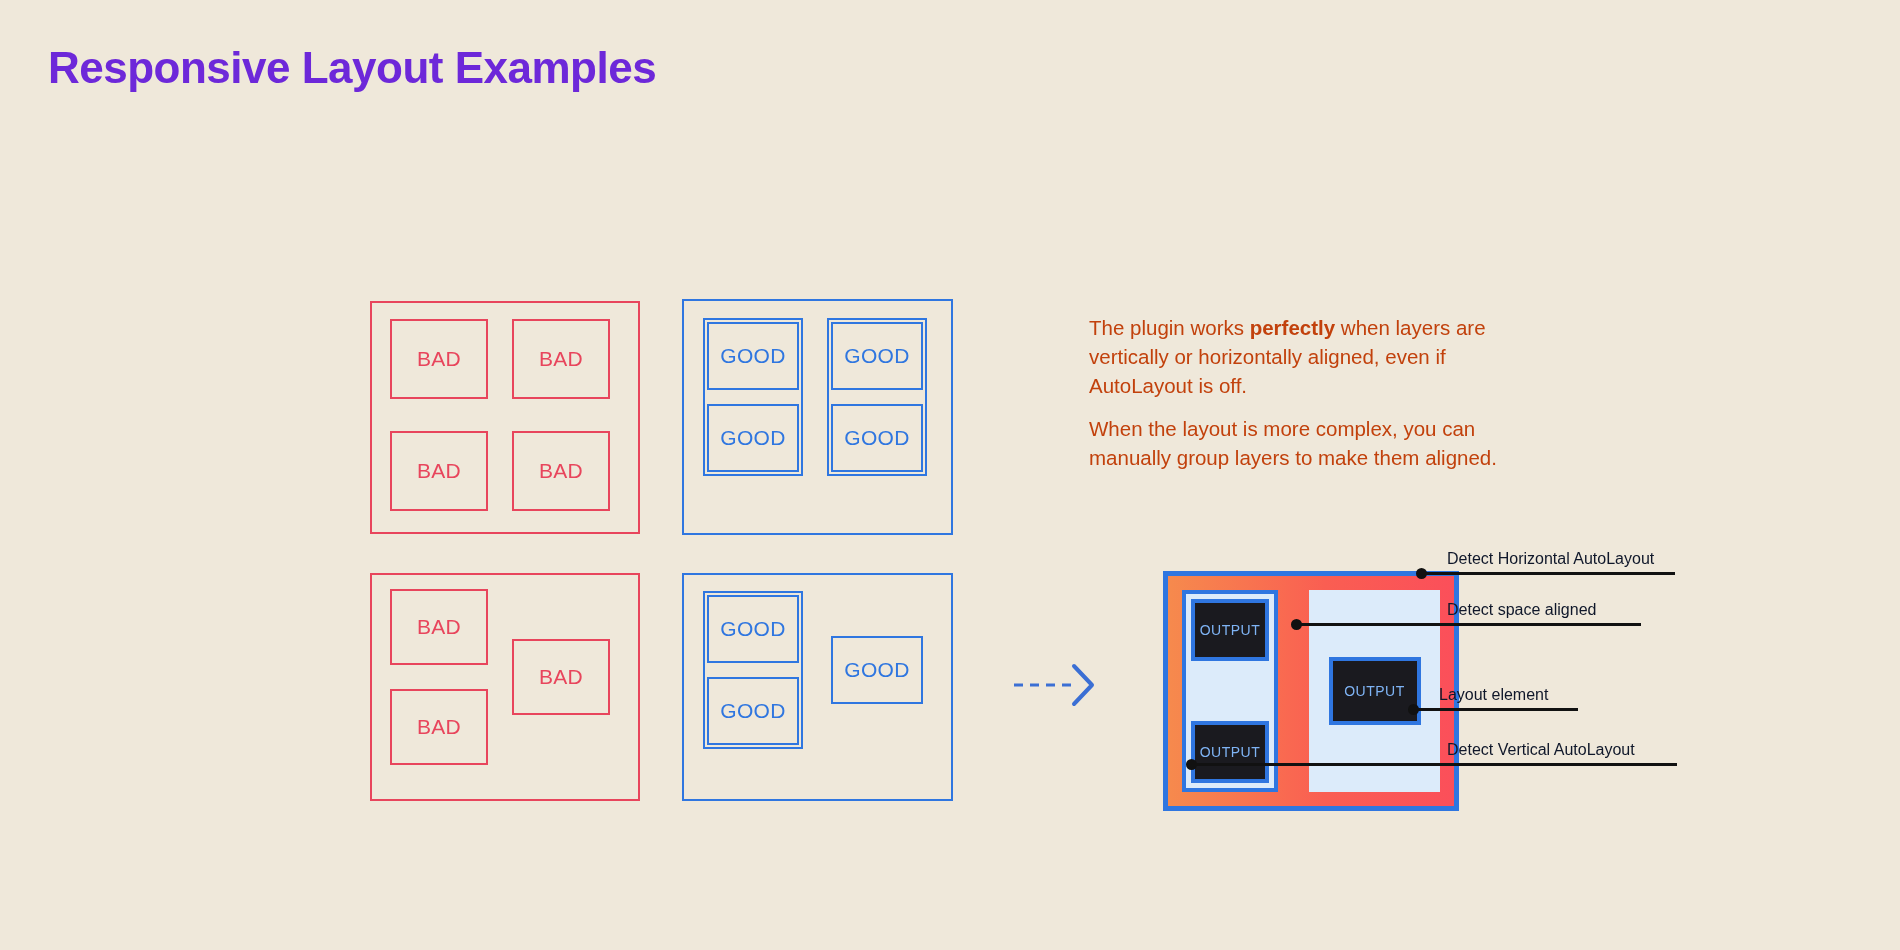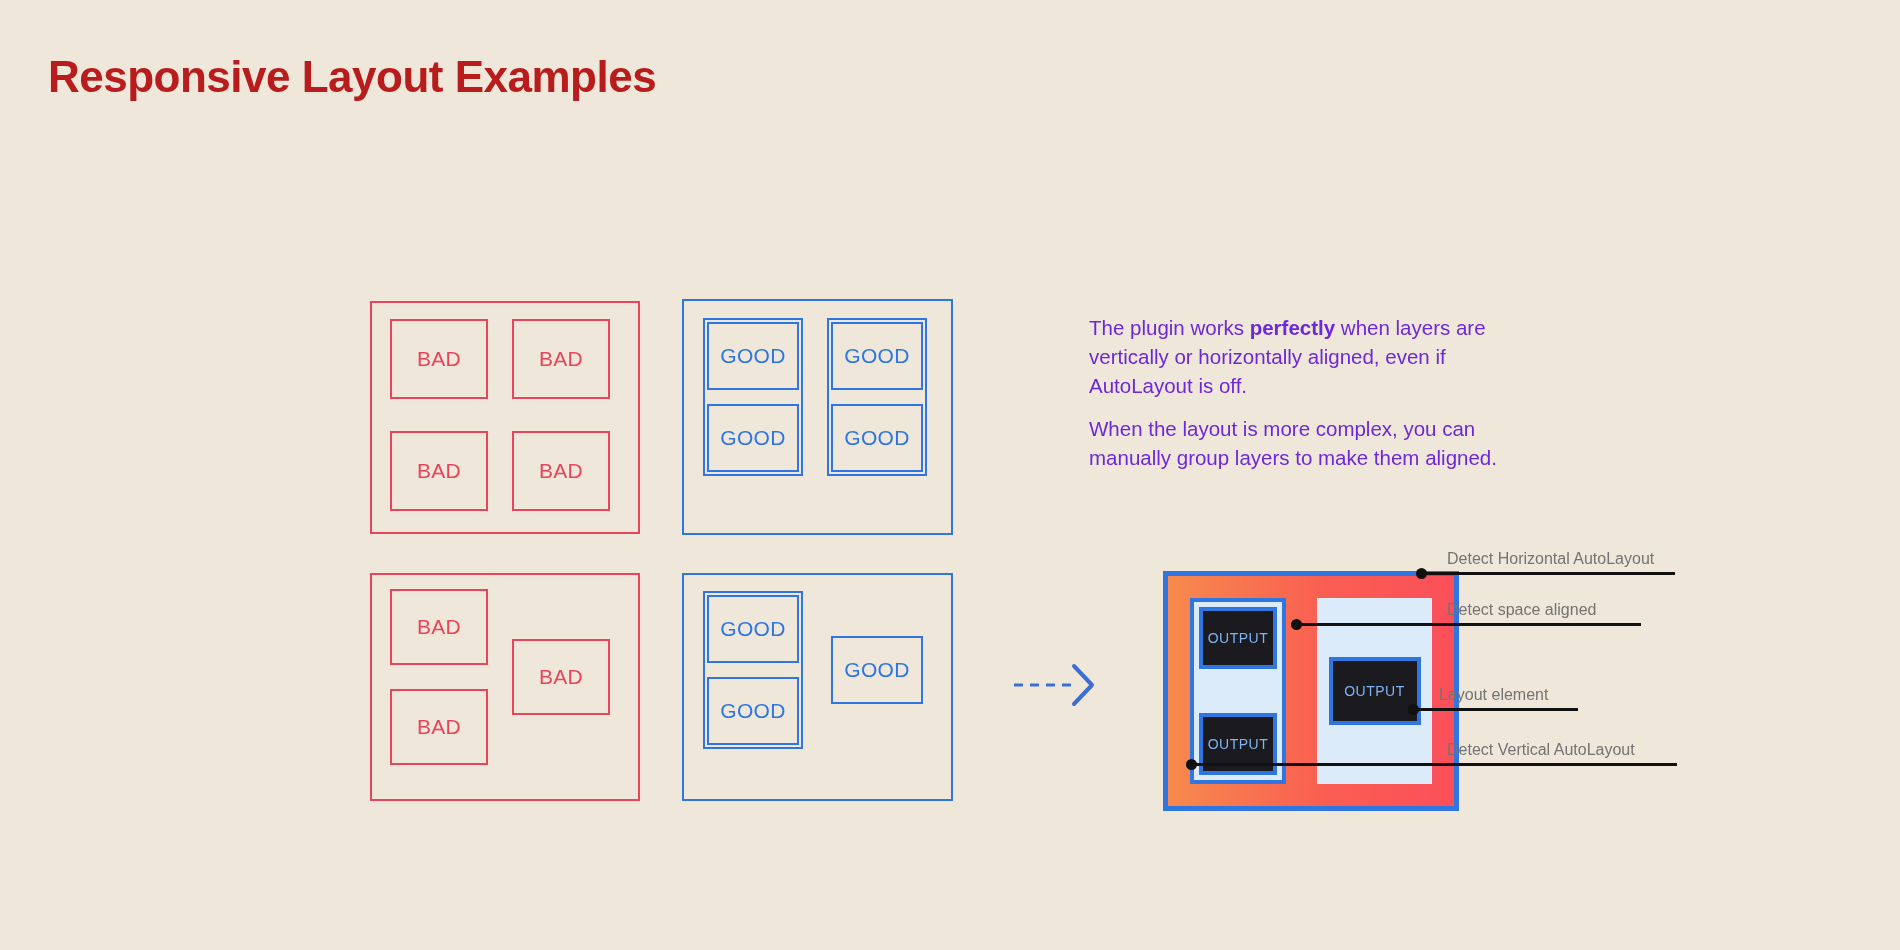--- a/index.html
+++ b/index.html
@@ -13,24 +13,24 @@
   body {
     background: #EFE8DA;
     font-family: "Liberation Sans", sans-serif;
     position: relative;
   }
 
   
   .page-title {
     position: absolute;
     left: 48px;
-    top: 52px;
+    top: 43px;
     font-size: 44px;
     font-weight: bold;
-    color: #b91c1c;
+    color: #6d28d9;
     letter-spacing: -0.5px;
     white-space: nowrap;
   }
 
   
   .panel {
     position: absolute;
     background: transparent;
     text-align: right;
   }
@@ -66,21 +66,21 @@
   #panel-good-mixed { left: 682px; top: 573px; width: 271px; height: 228px; }
 
   
   .copy {
     position: absolute;
     left: 1089px;
     top: 313px;
     width: 460px;
     font-size: 20.5px;
     line-height: 29px;
-    color: #6d28d9;
+    color: #c2410c;
   }
   .copy p + p { margin-top: 14px; }
   .copy b { font-weight: bold; }
 
   
   .arrow {
     position: absolute;
     left: 1012px;
     top: 660px;
     width: 90px;
@@ -89,21 +89,21 @@
 
   
   .mock {
     position: absolute;
     left: 1163px;
     top: 571px;
     width: 296px;
     height: 240px;
     border: 5px solid #2F76E0;
     background: linear-gradient(90deg, #F68A4D 0%, #FA5E52 55%, #FB4F5A 100%);
-    padding: 22px;
+    padding: 14px;
     display: flex;
     gap: 13px;
   }
 
   .mock-left-group {
     position: relative;
     width: 96px;
     height: 100%;
     border: 4px solid #2F76E0;
     background: #DCEBFA;
@@ -142,21 +142,21 @@
   
   .annotation {
     position: absolute;
     height: 0;
   }
   .anno-label {
     position: absolute;
     left: 26px;
     bottom: 4px;
     font-size: 16px;
-    color: #737373;
+    color: #0f172a;
     white-space: nowrap;
   }
   .anno-line {
     position: absolute;
     left: 0;
     top: 0;
     height: 3px;
     background: #111111;
   }
   .anno-dot {

